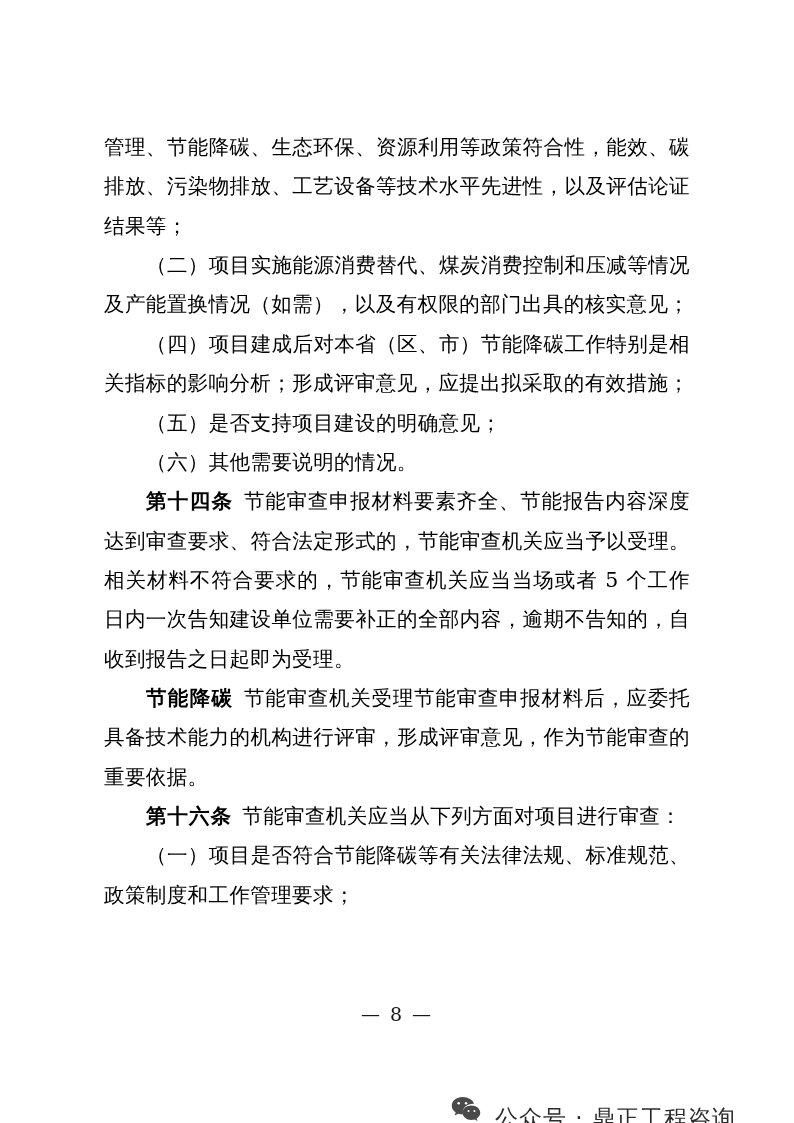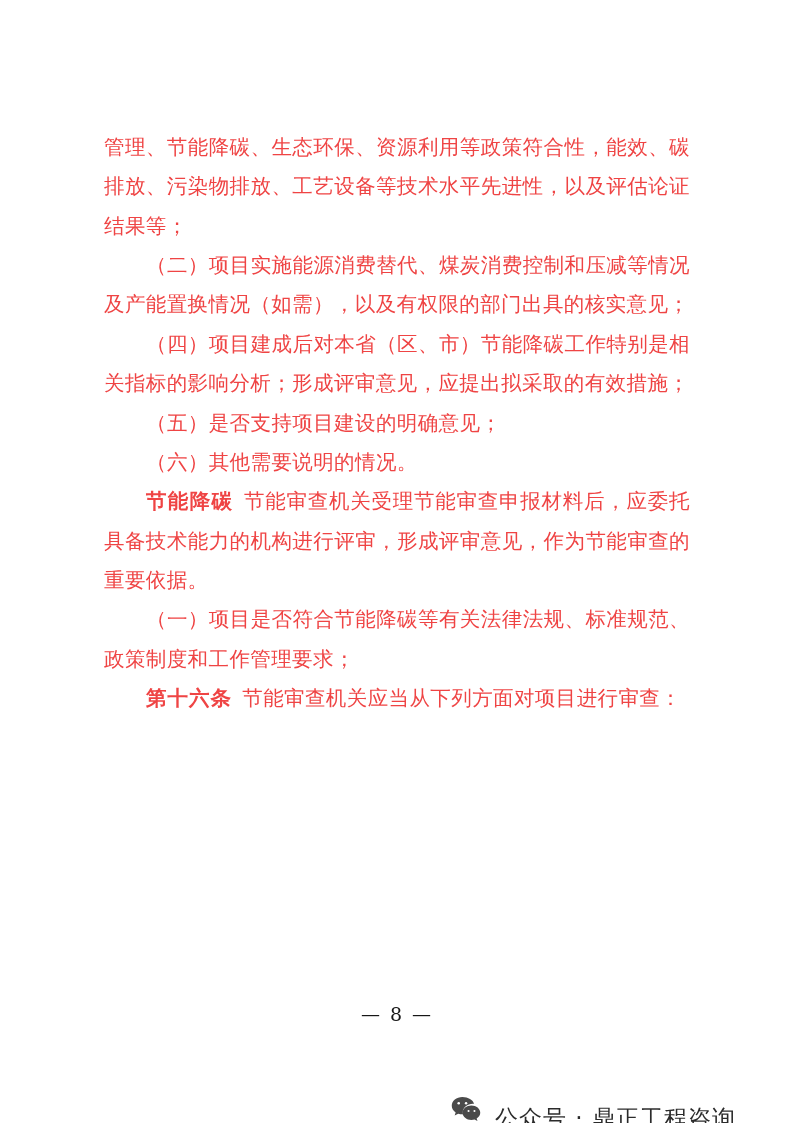--- a/index.html
+++ b/index.html
@@ -22,21 +22,21 @@
     height: 1123px;
     box-sizing: border-box;
     padding: 128px 104px 0 104px;
   }
   .doc-body {
     font-size: 20.5px;
     line-height: 1.92;
     text-align: justify;
     text-justify: inter-ideograph;
     letter-spacing: 0.4px;
-    color: #ef4444;
+    color: #000000;
   }
   .para {
     margin: 0 0 0 0;
     text-indent: 0;
   }
   .para.indent2 {
     text-indent: 2.05em;
   }
   .article-label {
     font-weight: bold;
@@ -89,26 +89,27 @@
 
     <p class="para indent2">（二）项目实施能源消费替代、煤炭消费控制和压减等情况及产能置换情况（如需），以及有权限的部门出具的核实意见；</p>
 
 
     <p class="para indent2">（四）项目建成后对本省（区、市）节能降碳工作特别是相关指标的影响分析；形成评审意见，应提出拟采取的有效措施；</p>
 
     <p class="para indent2">（五）是否支持项目建设的明确意见；</p>
 
     <p class="para indent2">（六）其他需要说明的情况。</p>
 
+    <p class="para indent2"><span class="article-label">第十四条</span><span class="article-gap"></span><span>节能审查申报材料要素齐全、节能报告内容深度达到审查要求、符合法定形式的，节能审查机关应当予以受理。相关材料不符合要求的，节能审查机关应当当场或者 5 个工作日内一次告知建设单位需要补正的全部内容，逾期不告知的，自收到报告之日起即为受理。</span></p>
 
     <p class="para indent2"><span class="article-label">节能降碳</span><span class="article-gap"></span><span>节能审查机关受理节能审查申报材料后，应委托具备技术能力的机构进行评审，形成评审意见，作为节能审查的重要依据。</span></p>
 
+    <p class="para indent2"><span class="article-label">第十六条</span><span class="article-gap"></span><span>节能审查机关应当从下列方面对项目进行审查：</span></p>
+
     <p class="para indent2">（一）项目是否符合节能降碳等有关法律法规、标准规范、政策制度和工作管理要求；</p>
-
-    <p class="para indent2"><span class="article-label">第十六条</span><span class="article-gap"></span><span>节能审查机关应当从下列方面对项目进行审查：</span></p>
 
   </div>
 </div>
 
 <div class="page-number">— 8 —</div>
 
 <div class="footer-brand">
   <span class="wechat-icon-wrap">
     <svg class="wechat-icon" viewBox="0 0 40 33" xmlns="http://www.w3.org/2000/svg" aria-hidden="true">
       <path d="M15.2 1.2C7.3 1.2 1 6.4 1 12.8c0 3.6 2 6.8 5.2 8.9l-1.3 4.1 4.7-2.4c1.8.5 3.7.8 5.6.8h.9c-.3-.9-.4-1.8-.4-2.8 0-6.2 6.1-11.2 13.6-11.2.5 0 1 0 1.5.1C29.4 5.1 22.9 1.2 15.2 1.2z" fill="#4a4a4a"></path>

